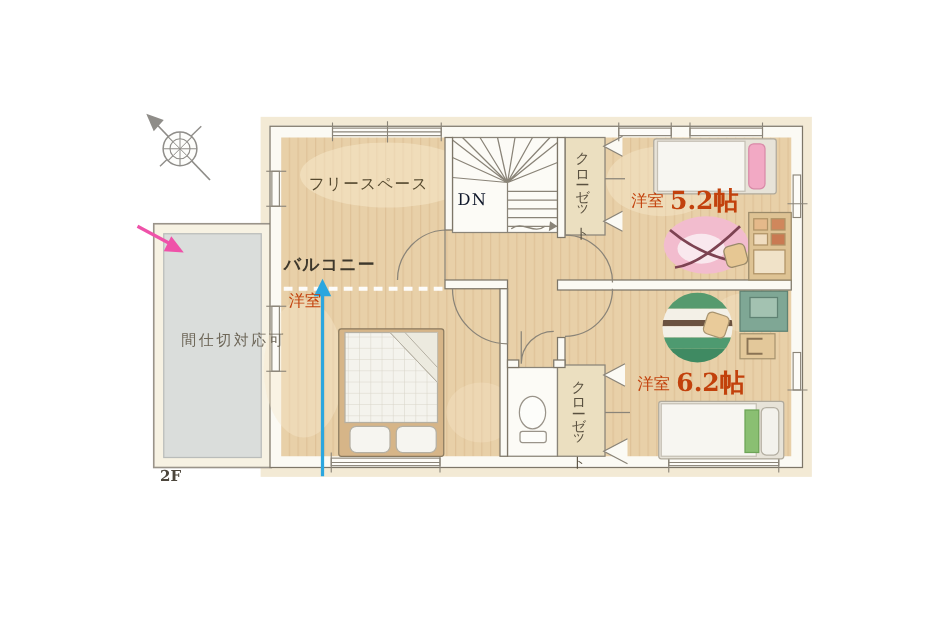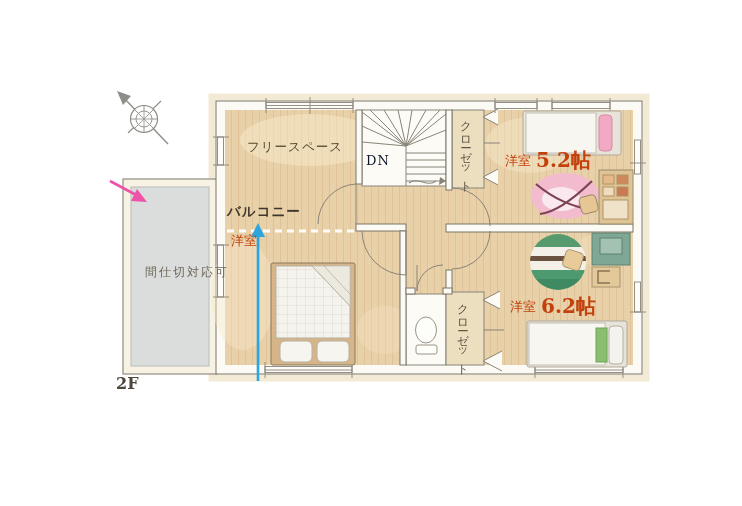--- a/index.html
+++ b/index.html
@@ -21,21 +21,21 @@
   #lbl-master{left:231px;top:232px;}
   #lbl-master .rsize{font-size:21px;}
   #lbl-52{left:505px;top:147px;}
   #lbl-62{left:510px;top:293px;}
   #lbl-dn{left:366px;top:153px;font-size:13px;letter-spacing:1px;color:#0f172a;}
   .closet-label{position:absolute;writing-mode:vertical-rl;text-orientation:upright;
                 font-size:11.5px;letter-spacing:1.5px;color:#5a5140;}
   #lbl-closet-n{left:458px;top:113px;}
   #lbl-closet-s{left:455px;top:296px;}
   #lbl-balcony{left:145px;top:264px;font-size:12px;letter-spacing:2px;color:#6e6759;}
-  #lbl-2f{left:116px;top:374px;font-size:16px;font-weight:bold;color:#4c463c;}
+  #lbl-2f{left:128px;top:374px;font-size:12px;font-weight:bold;color:#4c463c;}
 </style>
 </head>
 <body>
 
 <div id="stage">
 
 <svg width="742" height="506" viewBox="0 0 742 506">
   <defs>
     <pattern id="wood" width="7" height="40" patternUnits="userSpaceOnUse">
       <rect width="7" height="40" fill="#e8d0a8"></rect>

